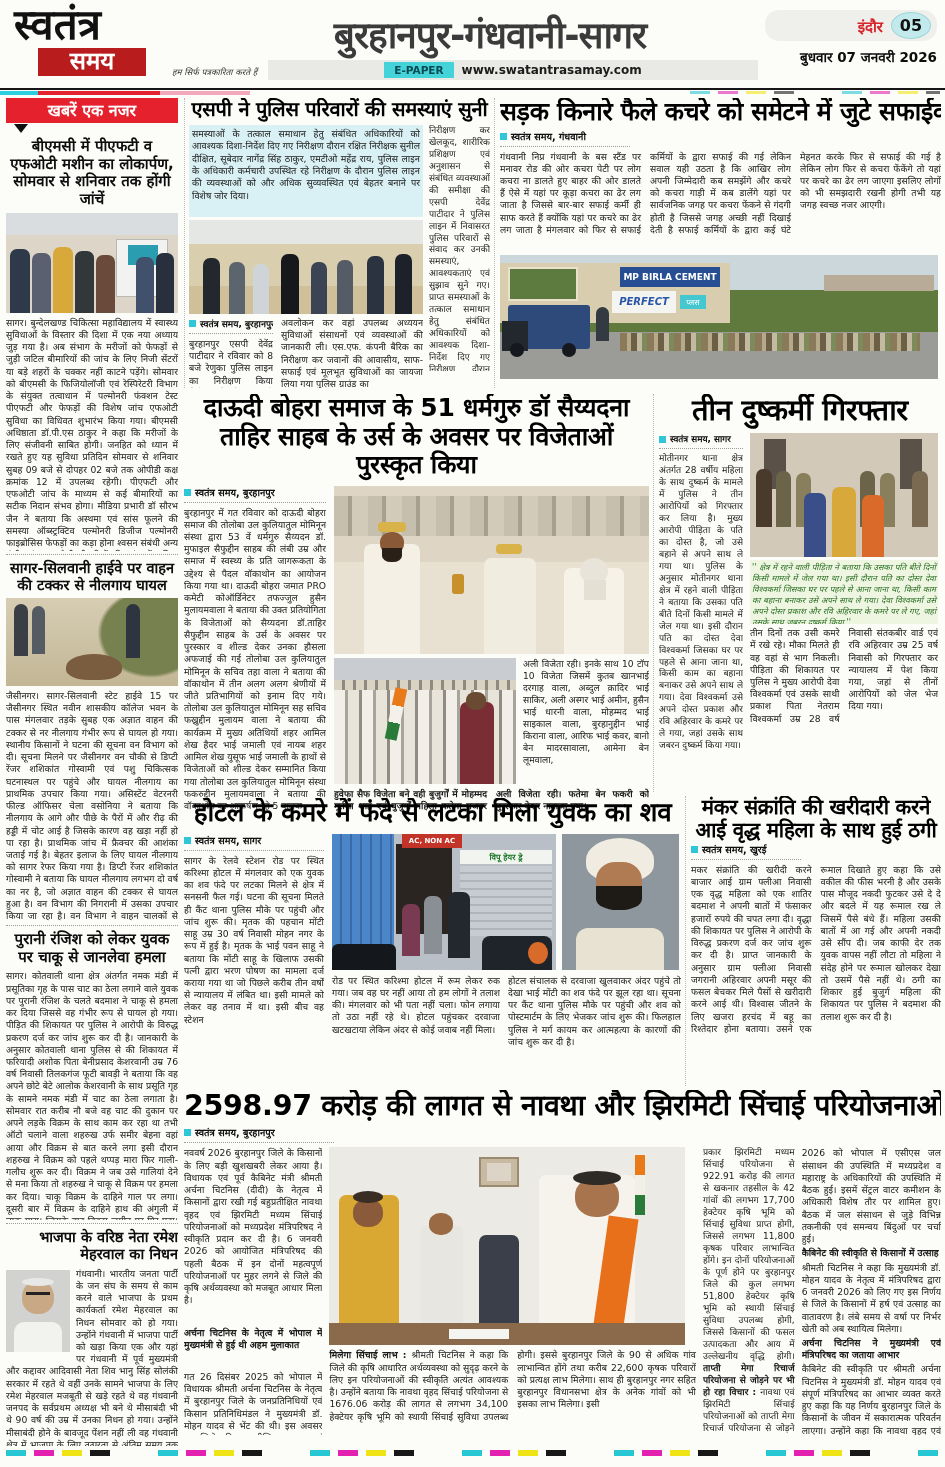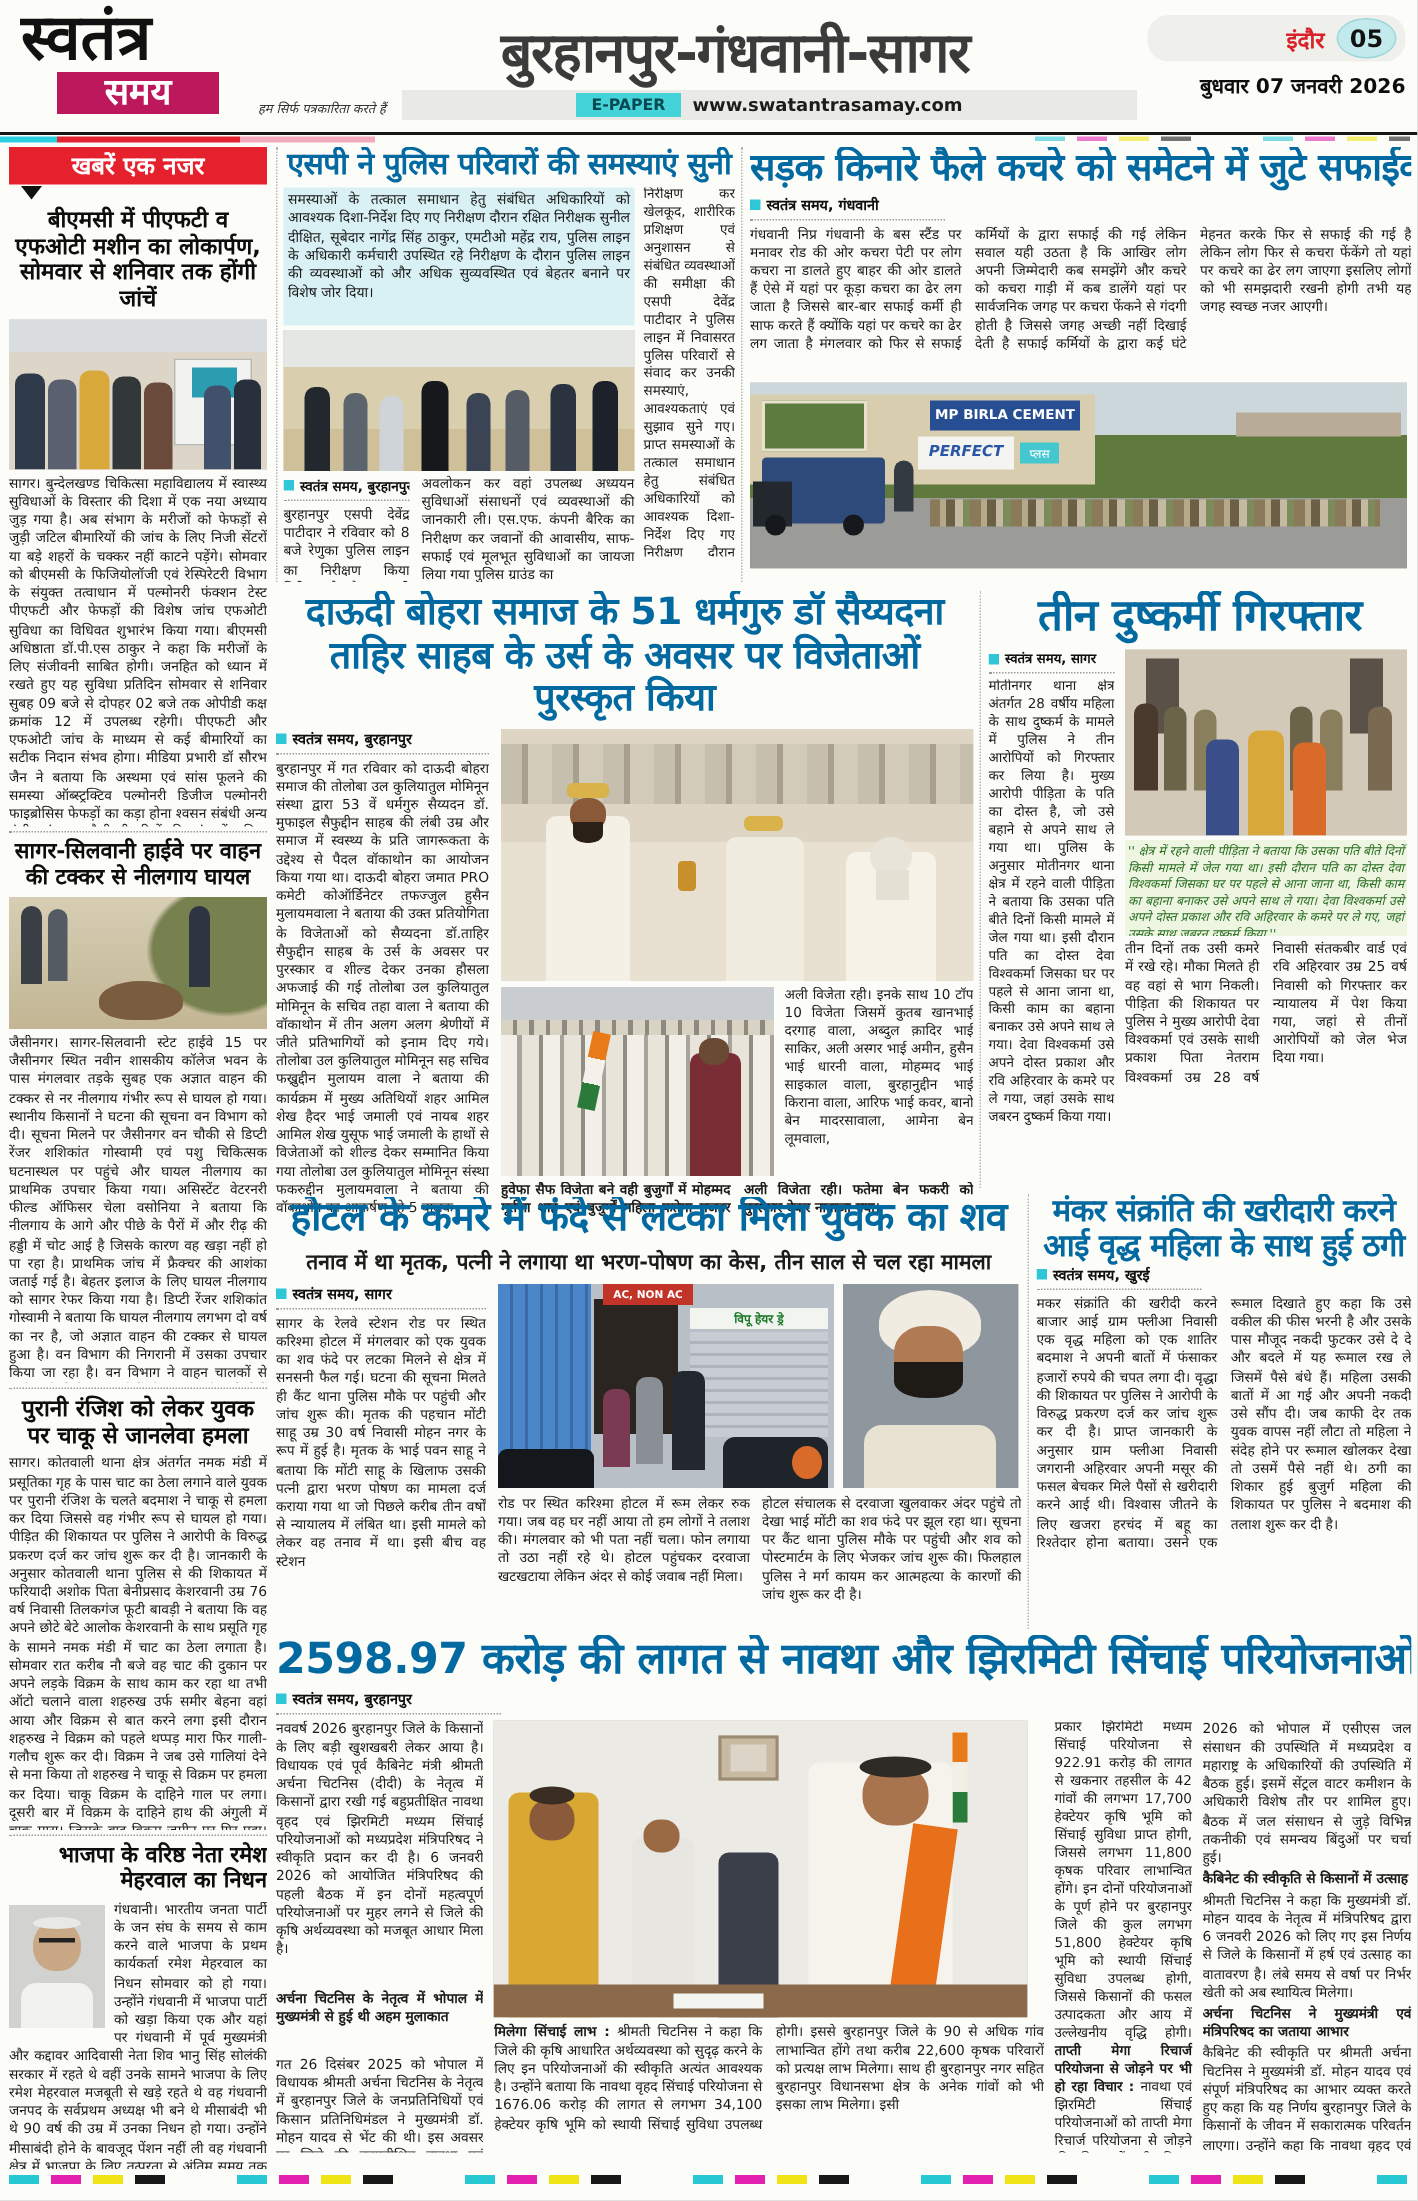--- a/index.html
+++ b/index.html
@@ -1,19 +1,19 @@
 <!DOCTYPE html>
 <html><head>
 <meta charset="utf-8">
 <style>
   *{box-sizing:border-box;margin:0;padding:0}
   body{margin:0;background:#8f8f8f;font-family:"DejaVu Sans","Liberation Sans",sans-serif}
   #page{position:relative;width:945px;height:1467px;margin:0 auto;background:#fcfcf9;overflow:hidden}
   .abs{position:absolute}
-  .hl{font-weight:bold;color:#0369a1;line-height:1.14;letter-spacing:-.3px}
+  .hl{font-weight:bold;color:#000000;line-height:1.14;letter-spacing:-.3px}
   .bt{font-size:9.2px;line-height:1.33;text-align:justify;color:#1a1a1a;overflow:hidden}
   .c2{column-count:2;column-gap:9px}
   .c3{column-count:3;column-gap:9px}
   .byline{display:flex;align-items:center;gap:4px;font-size:9.6px;font-weight:bold;color:#0f0f0f;white-space:nowrap;overflow:hidden}
   .sq{width:7px;height:7px;background:#2fc7d8;flex:0 0 auto}
   .dsep{border-top:1px dotted #9b9b9b;margin:3px 0 4px}
   .photo{position:relative;overflow:hidden;background:#cfc8ba}
   .pr{position:absolute}
   .person{position:absolute;bottom:0;border-radius:7px 7px 0 0}
   .railhead{background:#e6212e;color:#fff;font-weight:bold;font-size:16px;text-align:center;height:25px;line-height:25px}
@@ -22,21 +22,21 @@
   .regbar{height:6px;background:repeating-linear-gradient(90deg,#27c7d4 0 20px,#fcfcf9 20px 28px,#e321b0 28px 48px,#fcfcf9 48px 56px,#f0e416 56px 76px,#fcfcf9 76px 84px,#181818 84px 104px,#fcfcf9 104px 152px)}
   .vr{border-left:1px dotted #b8b8b8}
 </style>
 </head>
 <body>
 
 <div id="page">
 
   <div class="abs" style="left:14px;top:4px;width:150px">
     <div style="font-size:42px;font-weight:bold;color:#111;line-height:1">स्वतंत्र</div>
-    <div style="background:#be185d;color:#fff;font-weight:bold;font-size:24px;text-align:center;width:108px;margin-left:24px;margin-top:2px;line-height:1.15">समय</div>
+    <div style="background:#b91c1c;color:#fff;font-weight:bold;font-size:24px;text-align:center;width:108px;margin-left:24px;margin-top:2px;line-height:1.15">समय</div>
   </div>
   <div class="abs" style="left:172px;top:66px;font-size:8.5px;font-style:italic;color:#333;white-space:nowrap">हम सिर्फ पत्रकारिता करते हैं</div>
 
   <div class="abs" style="left:255px;top:8px;width:470px;text-align:center;font-size:37px;font-weight:bold;color:#3b3b3b;letter-spacing:-1px;white-space:nowrap;overflow:hidden">बुरहानपुर-गंधवानी-सागर</div>
 
   <div class="abs" style="left:268px;top:60px;width:490px;height:20px;background:#e9e9e5;display:flex;align-items:center;justify-content:center;gap:8px">
     <span style="background:#45d3da;color:#084a52;font-weight:bold;font-size:10.5px;padding:2px 10px">E-PAPER</span>
     <span style="font-size:12px;font-weight:bold;color:#1c1c1c">www.swatantrasamay.com</span>
   </div>
 
@@ -235,21 +235,20 @@
           <div class="person" style="left:112px;width:22px;height:62px;background:#d96a2a"></div>
         </div>
         <div class="bt" style="height:64px;margin-top:3px;background:#eef6e2;color:#2a6e22;font-style:italic;font-size:8.2px;padding:2px">'' क्षेत्र में रहने वाली पीड़िता ने बताया कि उसका पति बीते दिनों किसी मामले में जेल गया था। इसी दौरान पति का दोस्त देवा विश्वकर्मा जिसका घर पर पहले से आना जाना था, किसी काम का बहाना बनाकर उसे अपने साथ ले गया। देवा विश्वकर्मा उसे अपने दोस्त प्रकाश और रवि अहिरवार के कमरे पर ले गए, जहां उसके साथ जबरन दुष्कर्म किया ''</div>
         <div class="bt c2" style="height:146px;margin-top:3px">तीन दिनों तक उसी कमरे में रखे रहे। मौका मिलते ही वह वहां से भाग निकली। पीड़िता की शिकायत पर पुलिस ने मुख्य आरोपी देवा विश्वकर्मा एवं उसके साथी प्रकाश पिता नेतराम विश्वकर्मा उम्र 28 वर्ष निवासी संतकबीर वार्ड एवं रवि अहिरवार उम्र 25 वर्ष निवासी को गिरफ्तार कर न्यायालय में पेश किया गया, जहां से तीनों आरोपियों को जेल भेज दिया गया।</div>
       </div>
     </div>
   </section>
 
   <section class="abs" style="left:184px;top:798px;width:497px;height:288px;overflow:hidden">
     <div class="hl" style="font-size:26px;text-align:center;white-space:nowrap;overflow:hidden">होटल के कमरे में फंदे से लटका मिला युवक का शव</div>
-    <div style="font-size:14px;font-weight:bold;color:#1b1b1b;text-align:center;margin-top:3px;white-space:nowrap;overflow:hidden">तनाव में था मृतक, पत्नी ने लगाया था भरण-पोषण का केस, तीन साल से चल रहा मामला</div>
     <div style="display:flex;gap:8px;margin-top:6px">
       <div style="width:140px">
         <div class="byline">
             <span class="sq"></span>
             <span>स्वतंत्र समय, सागर</span>
           </div>
         <div class="dsep"></div>
         <div class="bt" style="height:200px">सागर के रेलवे स्टेशन रोड पर स्थित करिश्मा होटल में मंगलवार को एक युवक का शव फंदे पर लटका मिलने से क्षेत्र में सनसनी फैल गई। घटना की सूचना मिलते ही कैंट थाना पुलिस मौके पर पहुंची और जांच शुरू की। मृतक की पहचान मोंटी साहू उम्र 30 वर्ष निवासी मोहन नगर के रूप में हुई है। मृतक के भाई पवन साहू ने बताया कि मोंटी साहू के खिलाफ उसकी पत्नी द्वारा भरण पोषण का मामला दर्ज कराया गया था जो पिछले करीब तीन वर्षों से न्यायालय में लंबित था। इसी मामले को लेकर वह तनाव में था। इसी बीच वह स्टेशन</div>
       </div>
       <div style="width:349px">

